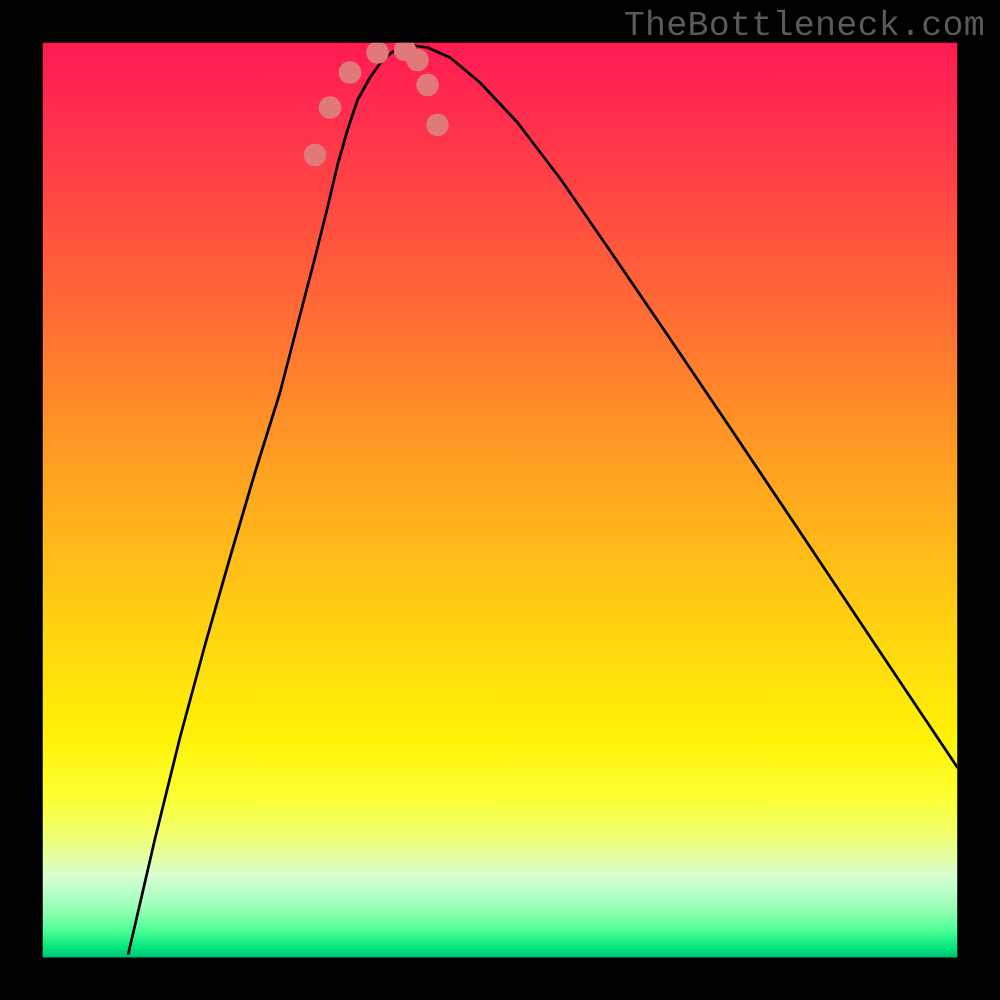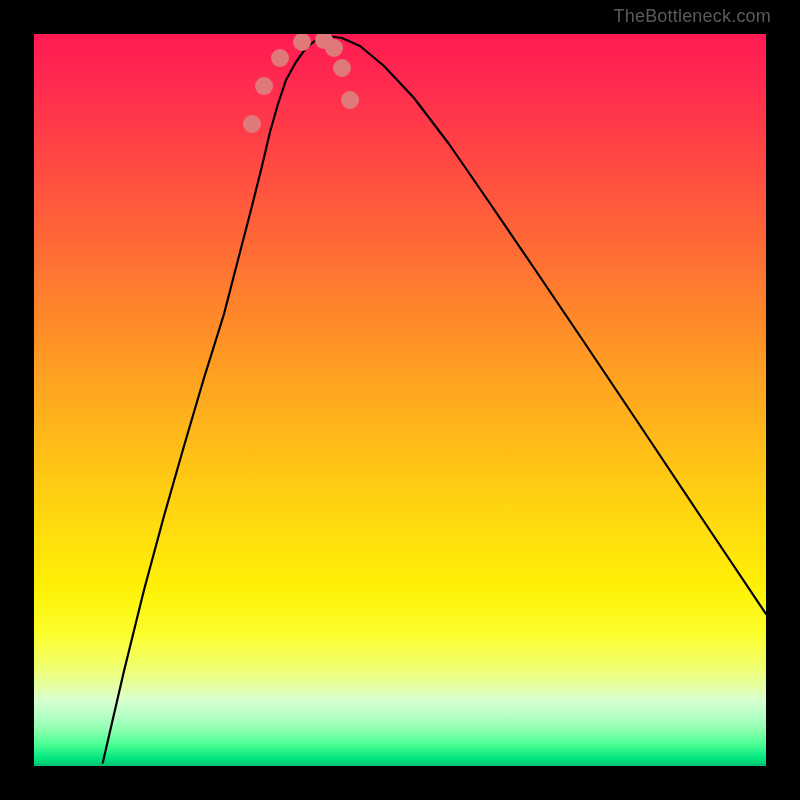--- a/index.html
+++ b/index.html
@@ -47,25 +47,26 @@
       #b8ffc8 93%,
       #8effb0 95%,
       #4dff95 97%,
       #00e57d 99%,
       #00c572 100%
     );
   }
   .watermark {
     position: absolute;
     top: 6px;
-    right: 29px;
+    right: 12px;
     color: #5a5a5a;
-    font-size: 18px;
+    font-size: 28px;
     letter-spacing: 0.2px;
     font-weight: 500;
+    font-family: Liberation Mono, monospace;
   }
   svg.curves {
     position: absolute;
     inset: 0;
   }
 </style>
 </head>
 <body>
 
 <div class="frame">

